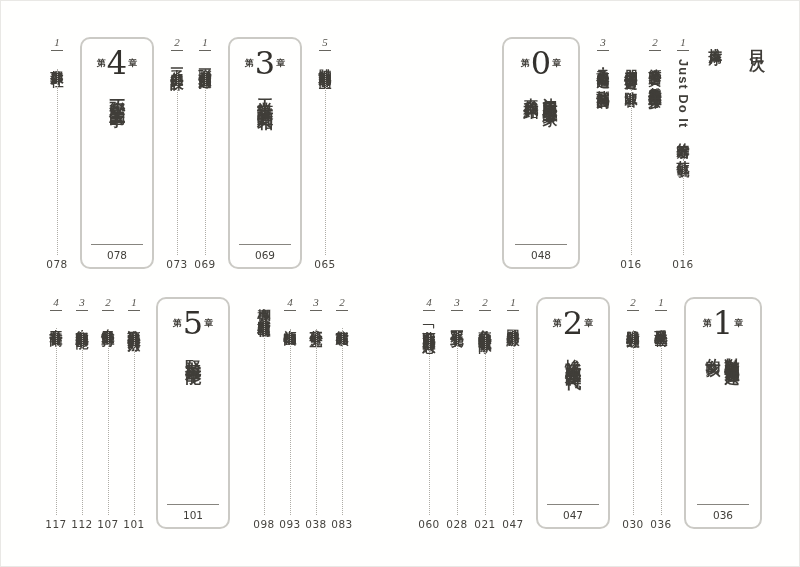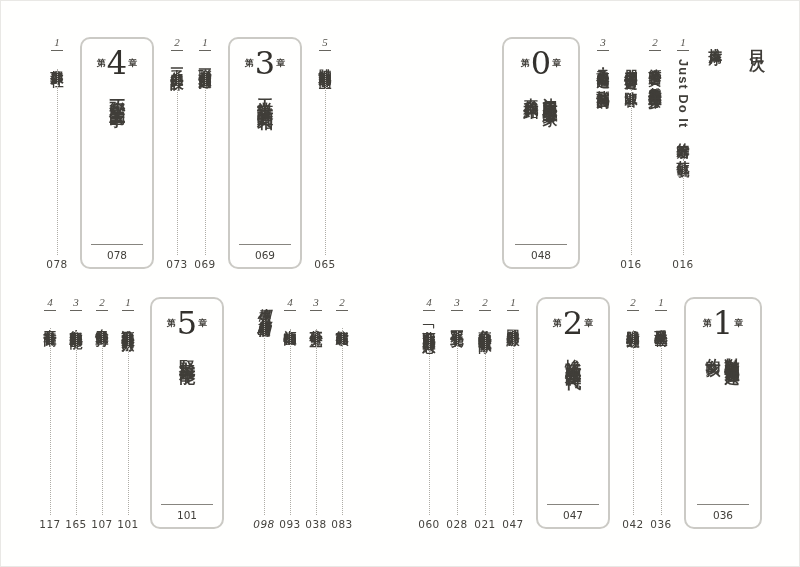--- a/index.html
+++ b/index.html
@@ -71,21 +71,21 @@
   }
   .ch-title {
     flex:1 1 auto; writing-mode:vertical-rl; text-orientation:mixed;
     font-size:16px; font-weight:bold; letter-spacing:2.5px; line-height:1.15;
   }
   .ch-title.two { font-size:15px; letter-spacing:1.5px; }
   .ch-title div { line-height:19px; }
   .ch-footline { width:52px; border-top:1px solid #87857f; margin-bottom:5px; flex:0 0 auto; }
   .ch-page { font-size:10.5px; font-family:"DejaVu Sans", sans-serif; line-height:1; flex:0 0 auto; }
 
-  .ml-lg { margin-left:18px;font-style:italic; }
+  .ml-lg { margin-left:12px; }
 </style>
 </head>
 <body>
 
 <div class="sheet">
 
   <div class="strip tr">
 
     <div class="item title-col">
       <div class="line">
@@ -228,21 +228,21 @@
         <span class="leader"></span>
         <span class="pagenum">036</span>
       </div>
     </div>
 
     <div class="item">
       <div class="line">
         <span class="num">2</span>
         <span class="vtext">綠繡眼和蚯蚓</span>
         <span class="leader"></span>
-        <span class="pagenum">042</span>
+        <span class="pagenum">030</span>
       </div>
     </div>
 
     <div class="chapter">
       <div class="ch-label">
         <span class="small">第</span>
         <span class="big">2</span>
         <span class="small">章</span>
       </div>
       <div class="ch-title">慘綠的學生時代</div>
@@ -352,21 +352,21 @@
         <span class="leader"></span>
         <span class="pagenum">107</span>
       </div>
     </div>
 
     <div class="item">
       <div class="line">
         <span class="num">3</span>
         <span class="vtext">生態觀察的本能</span>
         <span class="leader"></span>
-        <span class="pagenum">165</span>
+        <span class="pagenum">112</span>
       </div>
     </div>
 
     <div class="item">
       <div class="line">
         <span class="num">4</span>
         <span class="vtext">喜普鞋蘭</span>
         <span class="leader"></span>
         <span class="pagenum">117</span>
       </div>

